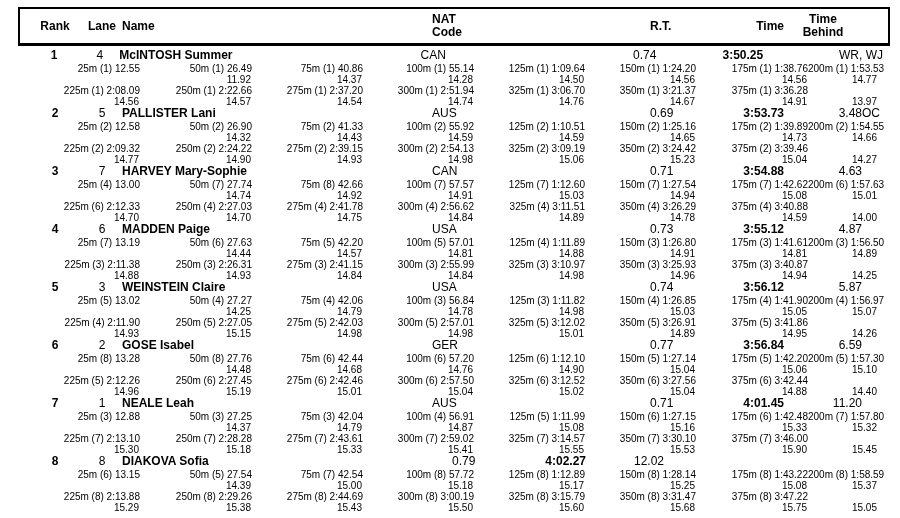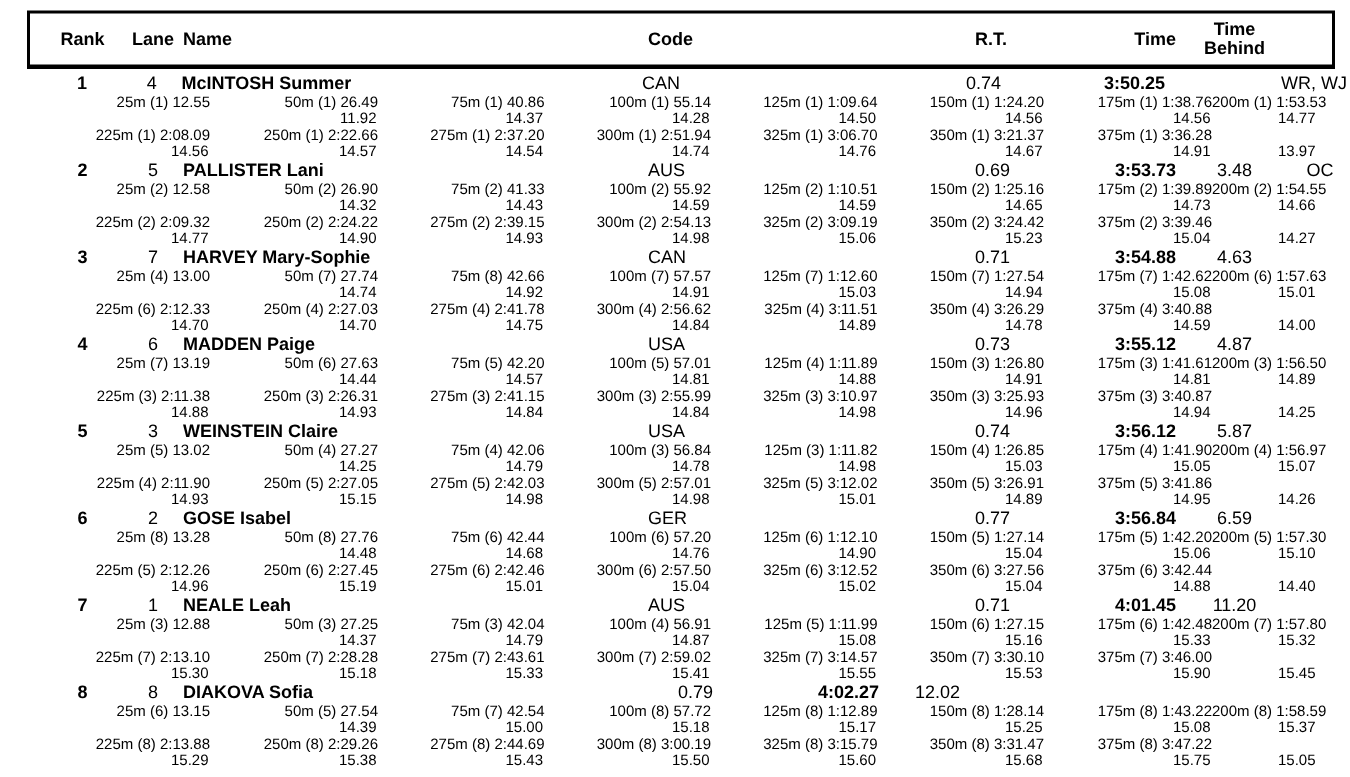--- a/index.html
+++ b/index.html
@@ -27,22 +27,22 @@
     font-size: 12px; font-weight: bold;
     line-height: 13px;
   }
   
   .c-rank   { width: 66px;  margin-left: 22px; text-align: center; }
   .c-lane   { width: 28px;  text-align: center; }
   .c-name   { width: 316px; padding-left: 6px; white-space: nowrap; }
   .c-nat    { width: 198px; }
   .c-rt     { width: 88px; padding-left: 20px;  }
   .c-time   { width: 66px;  text-align: right; }
-  .c-behind { width: 78px;  text-align: center; }
-  .c-notes  { flex: 1; text-align: center; padding-right: 2px; white-space: nowrap; }
+  .c-behind { width: 78px;  text-align: right; }
+  .c-notes  { flex: 1; text-align: left; padding-right: 17px; white-space: nowrap; }
   .hdr-center2 { text-align: center; }
   
   .results { position: absolute; left: 0; top: 48px; width: 900px; }
   .block { height: 58px; }
   .main {
     display: flex; align-items: baseline;
     height: 15px; font-size: 12px; line-height: 14px;
   }
   .main .c-rank { font-weight: bold; }
   .main .c-name { font-weight: bold; }
@@ -68,20 +68,21 @@
 </head>
 <body>
 
 <div class="header-border"></div>
 
 <div class="header-row">
   <span class="c-rank">Rank</span>
   <span class="c-lane">Lane</span>
   <span class="c-name">Name</span>
   <span class="c-nat">
+    <div>NAT</div>
     <div>Code</div>
   </span>
   <span class="c-rt">R.T.</span>
   <span class="c-time">Time</span>
   <span class="c-behind hdr-center2">
     <div>Time</div>
     <div>Behind</div>
   </span>
   <span class="c-notes"></span>
 </div>

